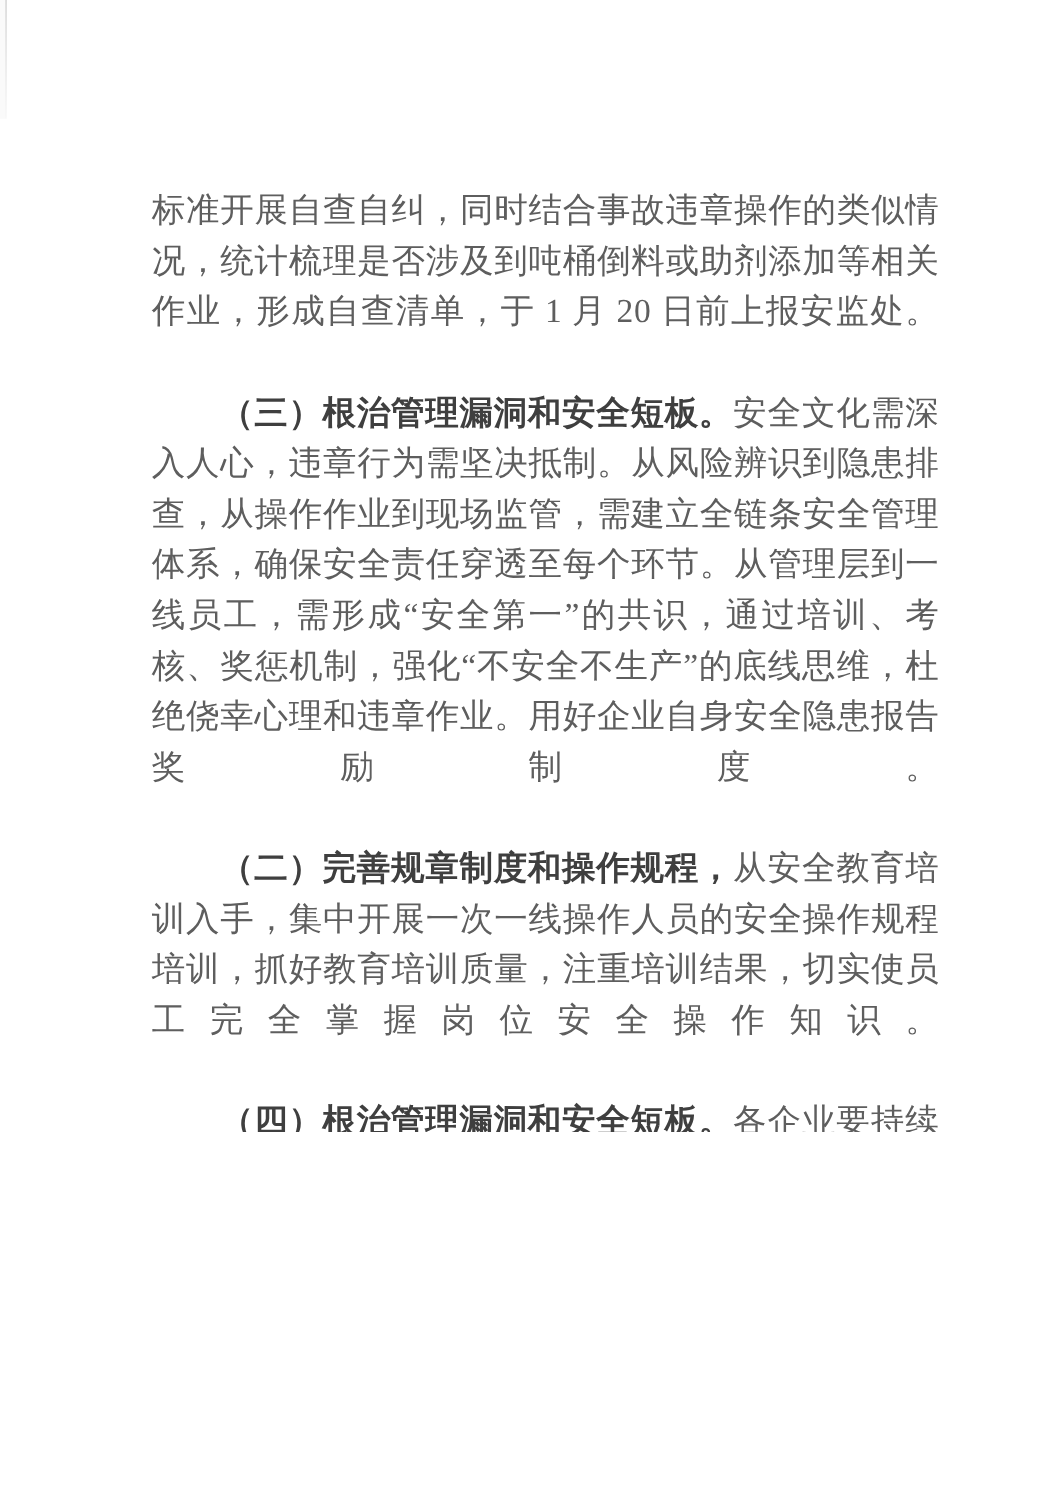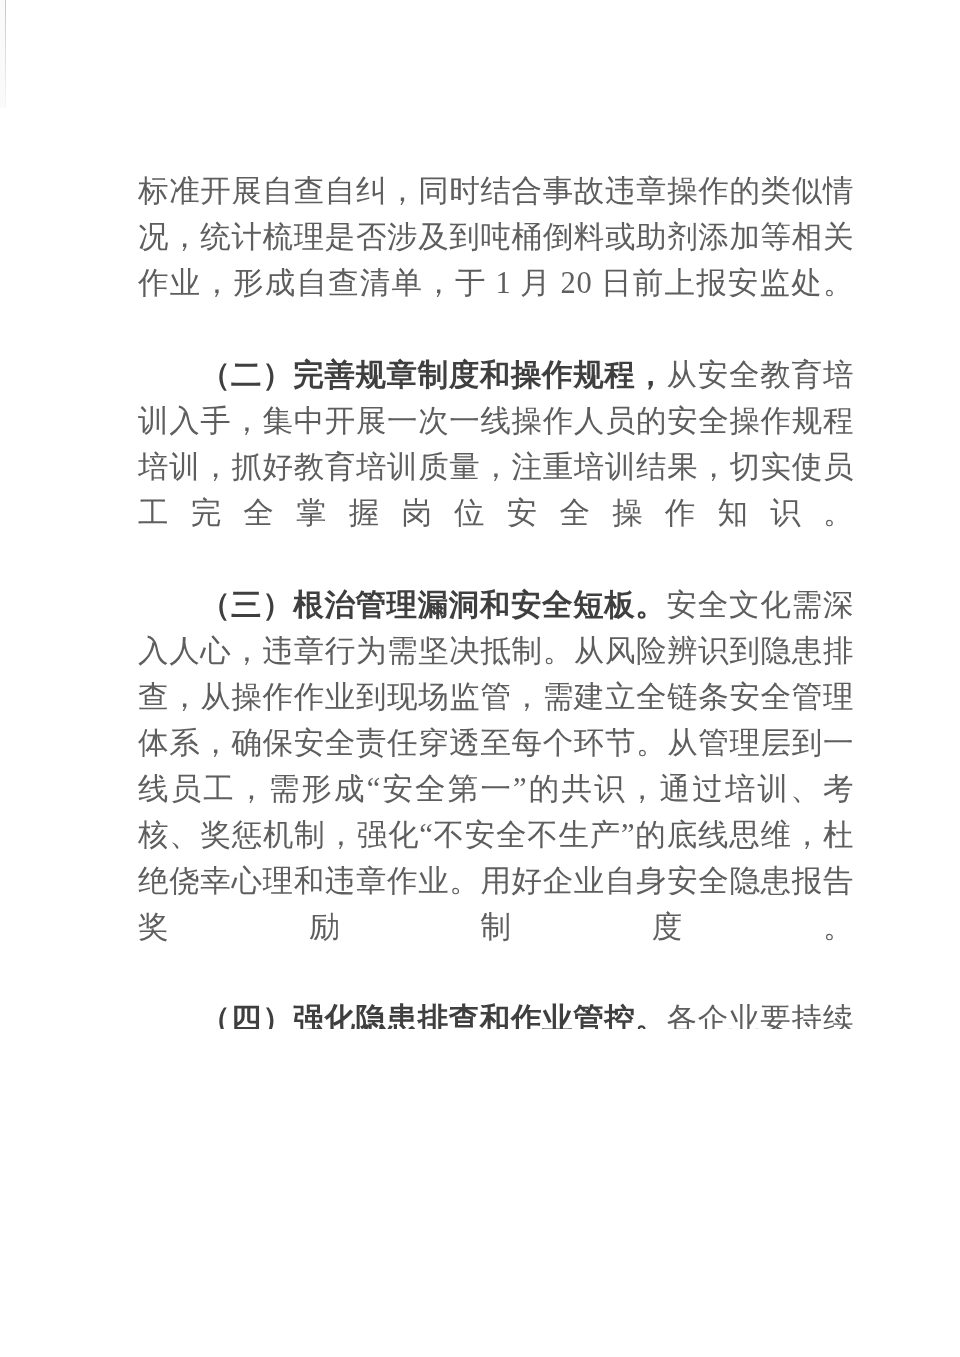--- a/index.html
+++ b/index.html
@@ -87,23 +87,23 @@
 
 <div class="page">
 
   <div class="scan-edge-2"></div>
   <div class="scan-edge"></div>
 
   <div class="body-text">
 
     <p class="para"><span>标准开展自查自纠，同时结合事故违章操作的类似情况，统计梳理是否涉及到吨桶倒料或助剂添加等相关作业，形成自查清单，于 1 月 20 日前上报安监处。</span></p>
 
+    <p class="para indent"><span class="heading-run">（三）根治管理漏洞和安全短板。</span><span>安全文化需深入人心，违章行为需坚决抵制。从风险辨识到隐患排查，从操作作业到现场监管，需建立全链条安全管理体系，确保安全责任穿透至每个环节。从管理层到一线员工，需形成“安全第一”的共识，通过培训、考核、奖惩机制，强化“不安全不生产”的底线思维，杜绝侥幸心理和违章作业。用好企业自身安全隐患报告奖励制度。</span></p>
+
     <p class="para indent"><span class="heading-run">（二）完善规章制度和操作规程，</span><span>从安全教育培训入手，集中开展一次一线操作人员的安全操作规程培训，抓好教育培训质量，注重培训结果，切实使员工完全掌握岗位安全操作知识。</span></p>
 
-    <p class="para indent"><span class="heading-run">（三）根治管理漏洞和安全短板。</span><span>安全文化需深入人心，违章行为需坚决抵制。从风险辨识到隐患排查，从操作作业到现场监管，需建立全链条安全管理体系，确保安全责任穿透至每个环节。从管理层到一线员工，需形成“安全第一”的共识，通过培训、考核、奖惩机制，强化“不安全不生产”的底线思维，杜绝侥幸心理和违章作业。用好企业自身安全隐患报告奖励制度。</span></p>
-
-    <p class="para indent"><span class="heading-run">（四）强化隐患排查和作业管控。</span><span>各企业要持续开展风险评估管控和隐患排查治理，做到早发现、早预防、早处置。用好企业自身安全隐患报告奖励制度，在操作规程的基础上深入分析风险，对突发异常情况要慎重对待、重新分析评估原有作业措施的安全可靠性，杜绝经验主义，随时纠正和完善作业方案、采取正确安全措施确保安全。</span></p>
+    <p class="para indent"><span class="heading-run">（四）根治管理漏洞和安全短板。</span><span>各企业要持续开展风险评估管控和隐患排查治理，做到早发现、早预防、早处置。用好企业自身安全隐患报告奖励制度，在操作规程的基础上深入分析风险，对突发异常情况要慎重对待、重新分析评估原有作业措施的安全可靠性，杜绝经验主义，随时纠正和完善作业方案、采取正确安全措施确保安全。</span></p>
 
   </div>
 
   <div class="page-number">- 3 -</div>
 
 </div>
 
 </body></html>

